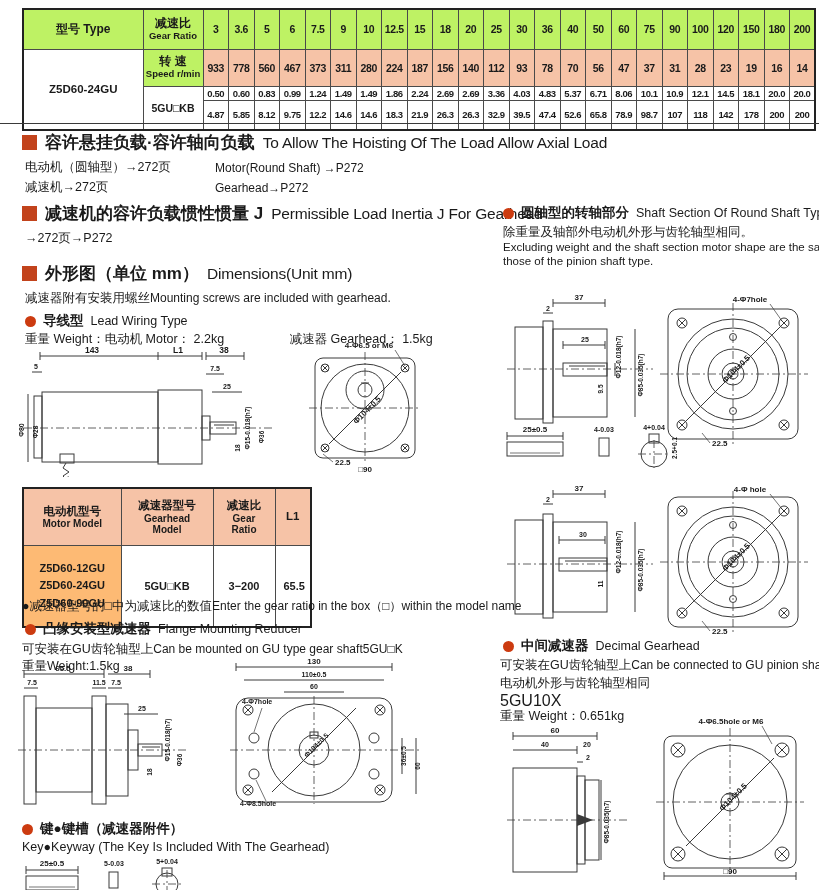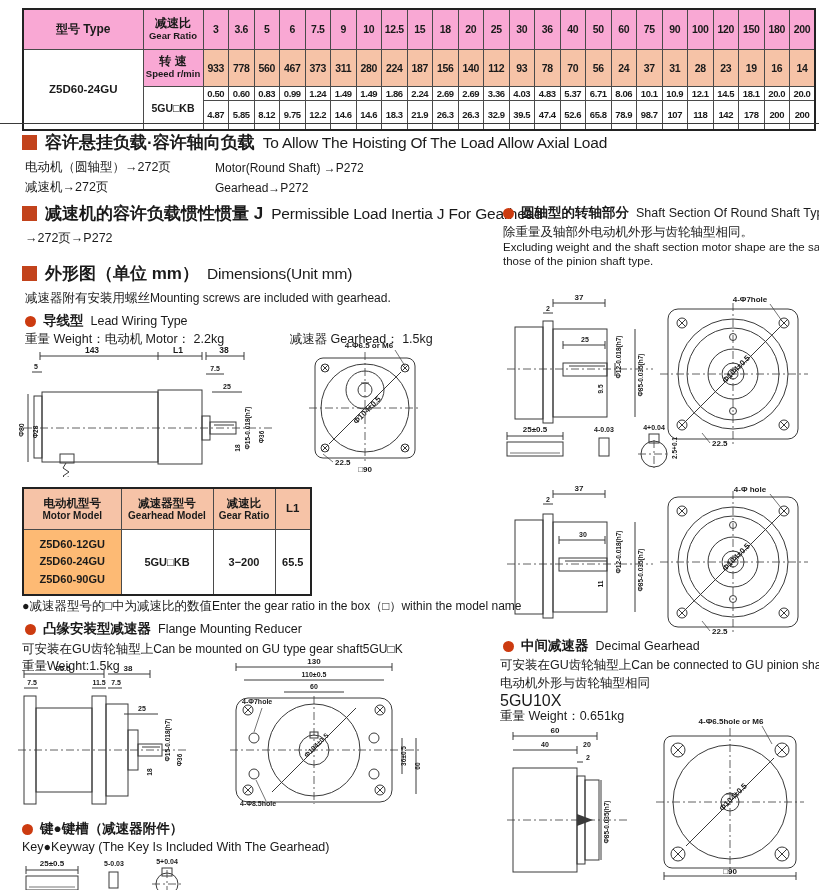--- a/index.html
+++ b/index.html
@@ -3,21 +3,21 @@
 <meta charset="utf-8">
 <style>
   html,body{margin:0;padding:0;background:#fff}
   #page{position:relative;width:819px;height:890px;background:#fff;overflow:hidden;
         font-family:"Liberation Sans",sans-serif;color:#1a1a1a}
   .abs{position:absolute}
 
   
   table.spec{border-collapse:collapse;table-layout:fixed;width:793px;border:2px solid #222}
   .spec th,.spec td{border:1px solid #4a4a4a;text-align:center;vertical-align:middle;padding:0;overflow:hidden}
-  .spec th{background:#f9a8d4}
+  .spec th{background:#bef264}
   .spec tr.r1{height:40px}.spec tr.r2{height:37px}.spec tr.r3{height:14px}.spec tr.r4{height:30px}
   .spec .t1{font-size:12px;font-weight:bold}
   .spec .zh2{font-size:12px;font-weight:bold;line-height:1.15}
   .spec .sub{font-size:9.5px;font-weight:bold;line-height:1.1}
   .spec th.rt{font-size:10.5px;font-weight:bold;letter-spacing:-0.3px}
   .spec td.sal{background:#f6c3a7;font-size:10.5px;font-weight:bold;letter-spacing:-0.3px}
   .spec td.mc{background:#fff;font-size:11.5px;font-weight:bold}
   .spec th.gh{background:#fff;font-size:10.5px;font-weight:bold}
   .spec tr.dr td{background:#fff;font-size:9.5px;font-weight:bold;letter-spacing:-0.4px}
   .spec td.g{background:#dcdcdc}
@@ -31,21 +31,21 @@
   .h1 .en{font-size:15.5px;letter-spacing:-0.2px}
   .h2{display:flex;align-items:center;gap:7px;white-space:nowrap}
   .h2 .dot{width:11px;height:11px;border-radius:50%;background:#cc3b10;flex:0 0 auto}
   .h2 .zh{font-size:13.5px;font-weight:bold}
   .h2 .en{font-size:12.5px}
   .txt{font-size:12.5px;white-space:nowrap}
   .txt .en{font-size:12px}
 
   
   table.mt{border-collapse:collapse;table-layout:fixed;width:288px;border:2px solid #222}
-  .mt th,.mt td{border:1px solid #4a4a4a;text-align:center;vertical-align:middle;padding:0}
+  .mt th,.mt td{border:1px solid #4a4a4a;text-align:center;vertical-align:middle;padding:8px}
   .mt th{background:#f6c3a7;height:40px}
   .mt .hz{font-size:11.5px;font-weight:bold;line-height:1.2}
   .mt .he{font-size:10px;font-weight:bold;line-height:1.1}
   .mt td{height:64px;font-size:11px;font-weight:bold;background:#fff}
   .mt td.mdl{background:#fdba74;line-height:1.55}
 
   
   svg.draw line,svg.draw rect,svg.draw circle,svg.draw path,svg.draw polyline{stroke:#3a3a3a;stroke-width:1;fill:none}
   svg.draw .cl{stroke-dasharray:8 3 2 3;stroke-width:0.8}
   svg.draw .thin{stroke-width:0.7}
@@ -111,21 +111,21 @@
           <td class="sal">280</td>
           <td class="sal">224</td>
           <td class="sal">187</td>
           <td class="sal">156</td>
           <td class="sal">140</td>
           <td class="sal">112</td>
           <td class="sal">93</td>
           <td class="sal">78</td>
           <td class="sal">70</td>
           <td class="sal">56</td>
-          <td class="sal">24</td>
+          <td class="sal">47</td>
           <td class="sal">37</td>
           <td class="sal">31</td>
           <td class="sal">28</td>
           <td class="sal">23</td>
           <td class="sal">19</td>
           <td class="sal">16</td>
           <td class="sal">14</td>
         </tr>
       <tr class="r3 dr">
         <th class="gh" rowspan="2">5GU□KB</th>

